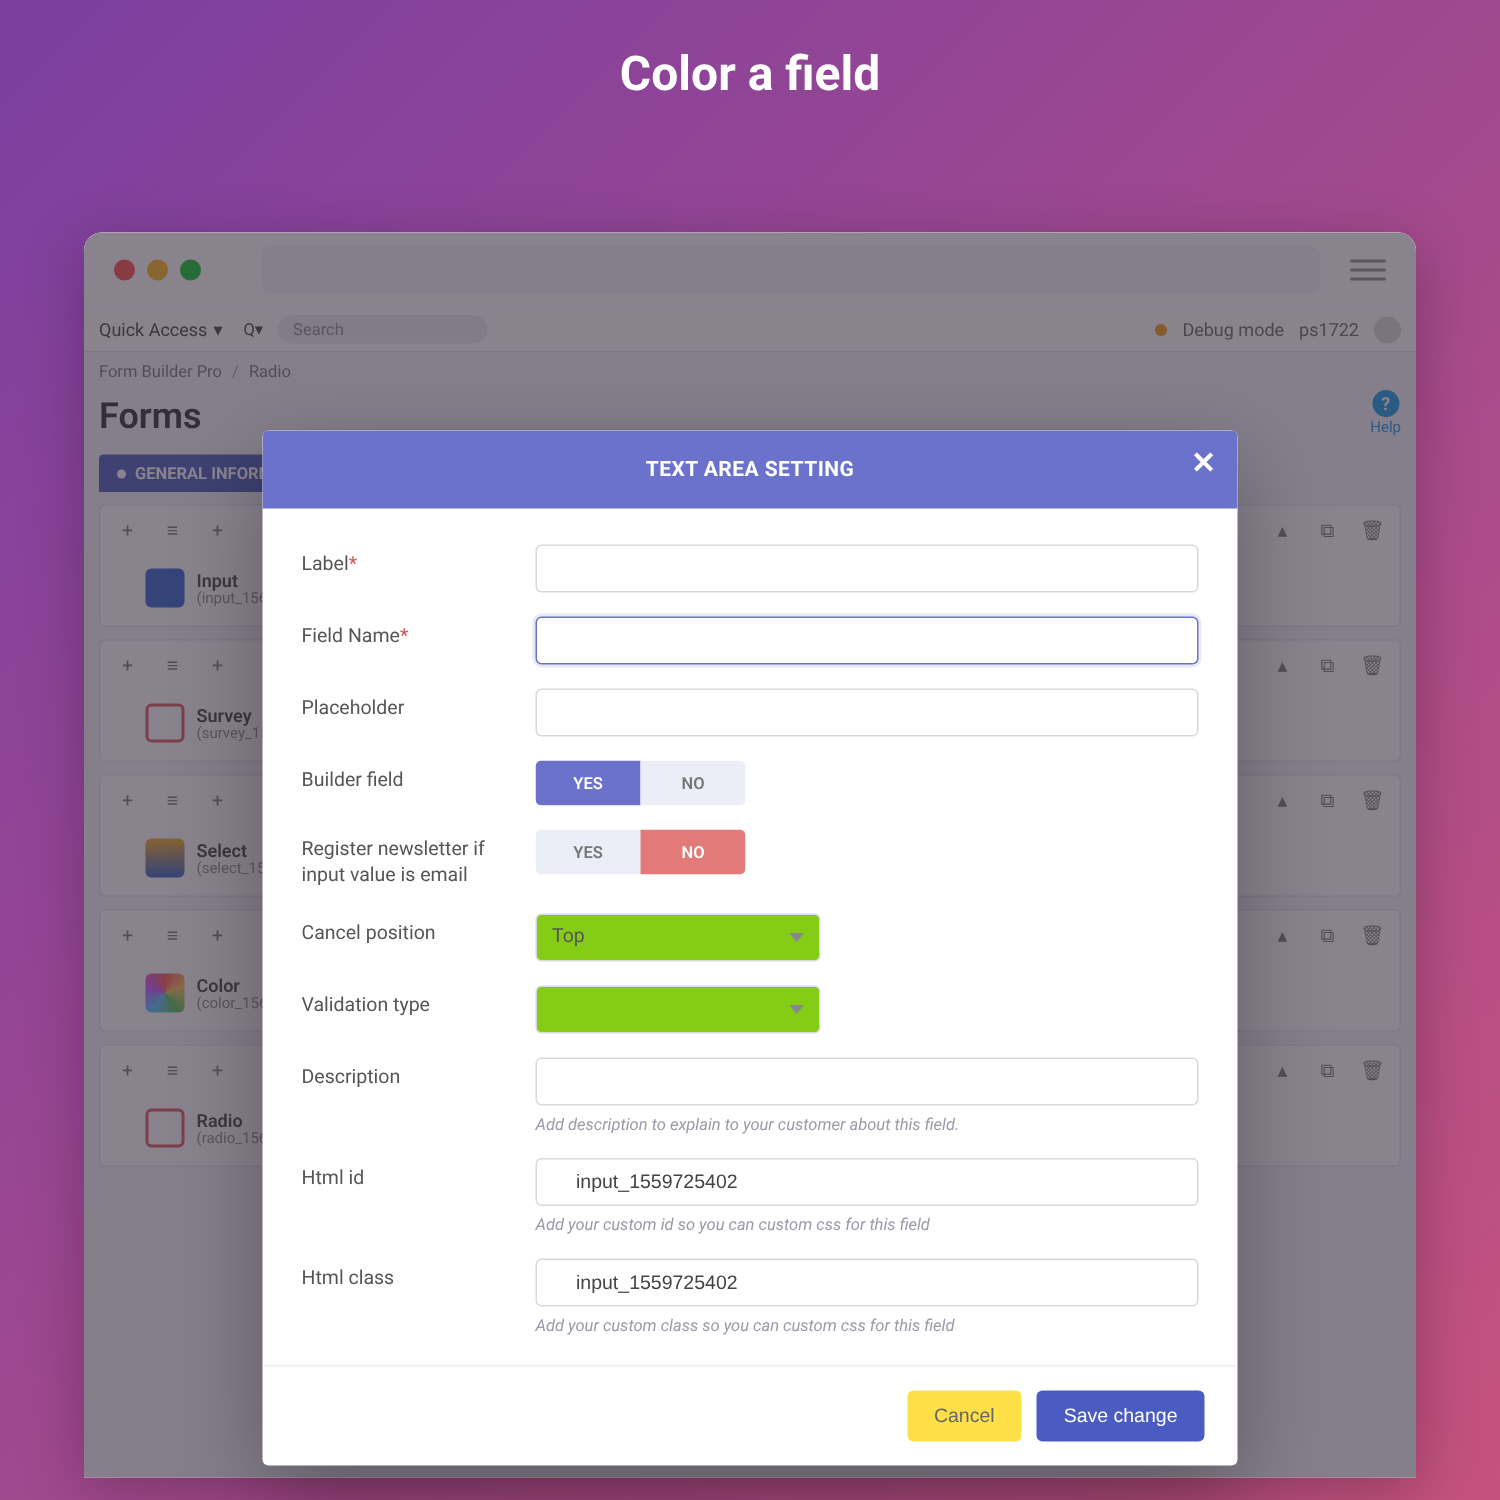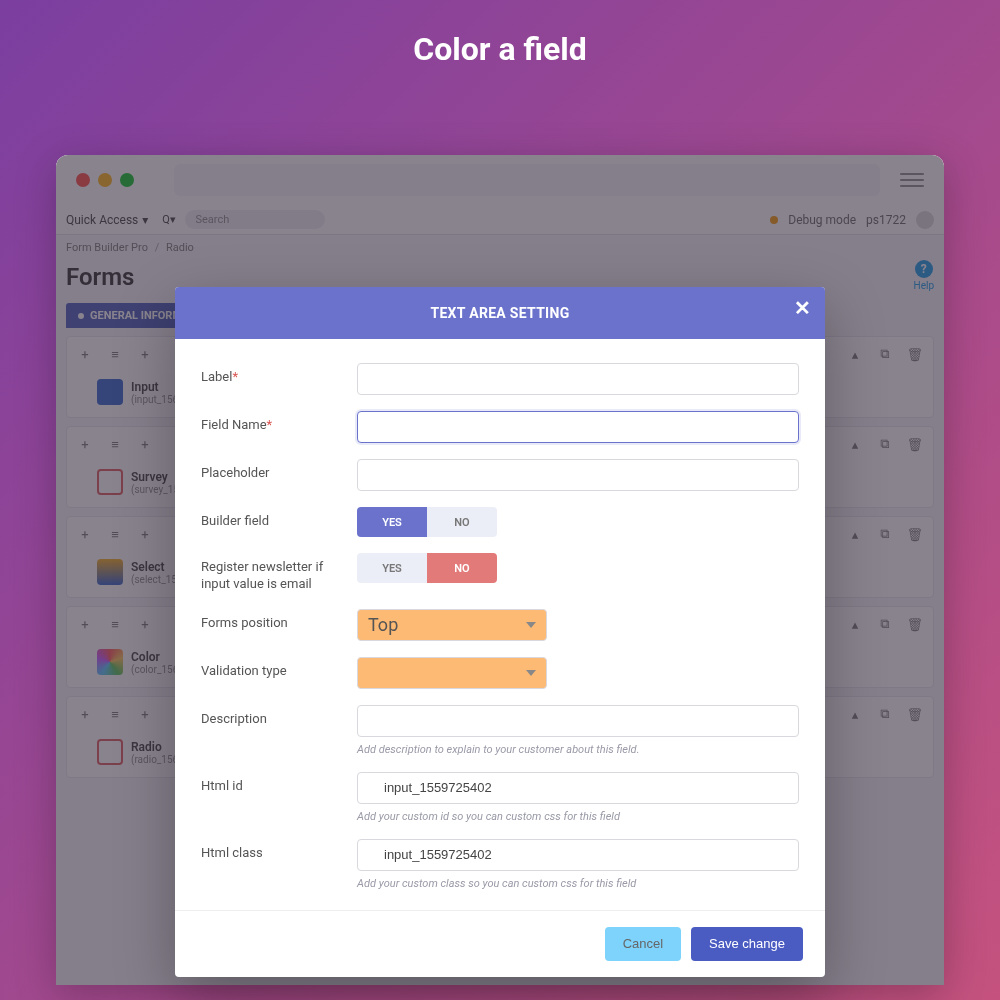--- a/index.html
+++ b/index.html
@@ -83,25 +83,25 @@
 .req{color:#d9534f;}
 .fcontrol{flex:1;margin-left:16px;}
 .txt-input{width:100%;height:32px;border:1px solid #d8d8de;border-radius:4px;padding:0 26px;font-size:13px;color:#444;outline:none;}
 .txt-input.focus{border-color:#6a72cc;box-shadow:0 0 0 2px rgba(106,114,204,.15);}
 .hint{font-size:11px;color:#9a9aa8;margin-top:6px;font-style:italic;}
 .toggle{display:flex;width:140px;height:30px;border-radius:4px;overflow:hidden;}
 .toggle .tog{flex:1;display:flex;align-items:center;justify-content:center;font-size:11px;font-weight:600;color:#777;background:#eceef7;cursor:pointer;}
 .toggle .active-yes{background:#6a72cc;color:#fff;}
 .toggle .active-no{background:#e27a7a;color:#fff;}
 .flabel.multi{line-height:1.3;}
-.select{width:190px;height:32px;border:1px solid #d8d8de;border-radius:4px;padding:0 10px;font-size:18px;color:#555;display:flex;align-items:center;justify-content:space-between;background:#fdba74;cursor:pointer;}
+.select{width:190px;height:32px;border:1px solid #d8d8de;border-radius:4px;padding:0 10px;font-size:13px;color:#555;display:flex;align-items:center;justify-content:space-between;background:#84cc16;cursor:pointer;}
 .caret{border-left:5px solid transparent;border-right:5px solid transparent;border-top:6px solid #888;}
 .modal-foot{display:flex;justify-content:flex-end;gap:10px;padding:16px 22px;border-top:1px solid #eee;}
 .btn{height:34px;padding:0 18px;border-radius:4px;border:none;font-size:13px;cursor:pointer;}
-.btn-cancel{background:#7dd3fc;color:#666;}
+.btn-cancel{background:#fde047;color:#666;}
 .btn-save{background:#4a5bc2;color:#fff;}
 </style>
 </head>
 <body>
 
 <div class="page-title">Color a field</div>
 
 <div class="browser-window">
 
   <div class="chrome-bar">
@@ -302,21 +302,21 @@
       <div class="flabel multi">Register newsletter if input value is email</div>
       <div class="fcontrol">
         <div class="toggle">
           <div class="tog">YES</div>
           <div class="tog active-no">NO</div>
         </div>
       </div>
     </div>
 
     <div class="frow">
-      <div class="flabel">Forms position</div>
+      <div class="flabel">Cancel position</div>
       <div class="fcontrol">
         <div class="select">
           <span>Top</span>
           <span class="caret"></span>
         </div>
       </div>
     </div>
 
     <div class="frow">
       <div class="flabel">Validation type</div>

